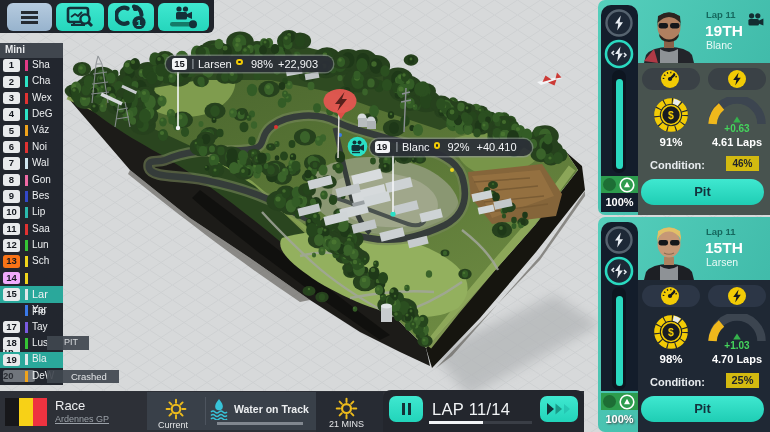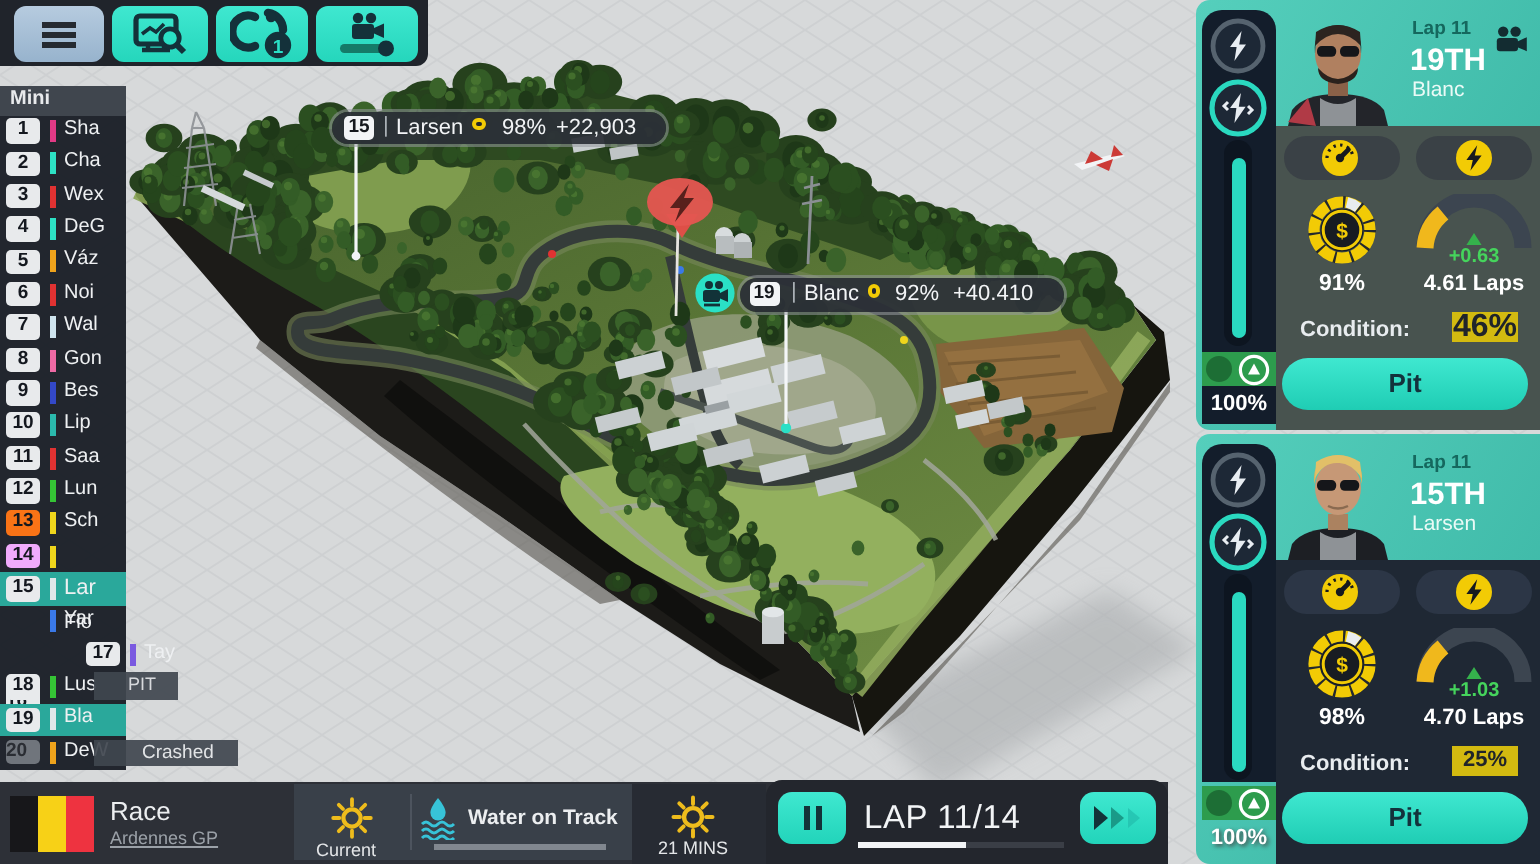--- a/index.html
+++ b/index.html
@@ -1296,40 +1296,40 @@
 <span style="position:absolute;left:25px;top:2.6px;width:3px;height:11px;background:#dfe8ea;"></span>
 <span style="position:absolute;left:32px;top:1.5px;font-size:11px;color:#eef0f2;">Lar</span>
 </div>
 
 <div style="position:absolute;left:0;top:302.8px;width:63px;height:16.3px;">
 <span style="position:absolute;left:3px;top:1.8px;width:17px;height:12.5px;background:#e8eaec;border-radius:2.5px;color:#14181f;font-size:9.5px;font-weight:bold;text-align:left;line-height:12.5px;margin-top:40px;">16</span>
 <span style="position:absolute;left:25px;top:2.6px;width:3px;height:11px;background:#3a79e8;"></span>
 <span style="position:absolute;left:32px;top:1.5px;font-size:10px;color:#eef0f2;">Yar</span>
 </div>
 
-<div style="position:absolute;left:0;top:319.1px;width:63px;height:16.3px;margin-left:40px;">
+<div style="position:absolute;left:0;top:319.1px;width:63px;height:16.3px;">
 <span style="position:absolute;left:3px;top:1.8px;width:17px;height:12.5px;background:#e8eaec;border-radius:2.5px;color:#14181f;font-size:9.5px;font-weight:bold;text-align:center;line-height:12.5px;">17</span>
 <span style="position:absolute;left:25px;top:2.6px;width:3px;height:11px;background:#7a5ae0;"></span>
 <span style="position:absolute;left:32px;top:1.5px;font-size:10px;color:#eef0f2;">Tay</span>
 </div>
 
 <div style="position:absolute;left:0;top:335.5px;width:63px;height:16.3px;">
 <span style="position:absolute;left:3px;top:1.8px;width:17px;height:12.5px;background:#e8eaec;border-radius:2.5px;color:#14181f;font-size:9.5px;font-weight:bold;text-align:center;line-height:12.5px;">18</span>
 <span style="position:absolute;left:25px;top:2.6px;width:3px;height:11px;background:#35c335;"></span>
 <span style="position:absolute;left:32px;top:1.5px;font-size:10px;color:#eef0f2;">Lus</span>
 </div>
 
 <div style="position:absolute;left:0;top:351.8px;width:63px;height:16.3px;background:#2aa89b;">
 <span style="position:absolute;left:3px;top:1.8px;width:17px;height:12.5px;background:#e8eaec;border-radius:2.5px;color:#14181f;font-size:9.5px;font-weight:bold;text-align:center;line-height:12.5px;">19</span>
 <span style="position:absolute;left:25px;top:2.6px;width:3px;height:11px;background:#dfe8ea;"></span>
 <span style="position:absolute;left:32px;top:1.5px;font-size:10px;color:#eef0f2;">Bla</span>
 </div>
 
 <div style="position:absolute;left:0;top:368.2px;width:63px;height:16.3px;">
-<span style="position:absolute;left:3px;top:1.8px;width:17px;height:12.5px;background:#70757c;border-radius:2.5px;color:#2a2d33;font-size:9.5px;font-weight:bold;text-align:left;line-height:12.5px;">20</span>
+<span style="position:absolute;left:3px;top:1.8px;width:32px;height:12.5px;background:#70757c;border-radius:2.5px;color:#2a2d33;font-size:9.5px;font-weight:bold;text-align:left;line-height:12.5px;">20</span>
 <span style="position:absolute;left:25px;top:2.6px;width:3px;height:11px;background:#efa31c;"></span>
 <span style="position:absolute;left:32px;top:1.5px;font-size:10px;color:#eef0f2;">DeW</span>
 </div>
 
 <div style="position:absolute;left:47px;top:336px;width:42px;height:13.5px;background:rgba(64,70,79,0.92);color:#d8dadd;font-size:9px;line-height:13.5px;"><span style="margin-left:17px;">PIT</span></div>
 
 <div style="position:absolute;left:47px;top:369.5px;width:72px;height:13.5px;background:rgba(64,70,79,0.92);color:#e2e4e6;font-size:9.5px;line-height:13.5px;"><span style="margin-left:24px;">Crashed</span></div>
 
 <div style="position:absolute;left:598px;top:0px;width:172px;height:215px;background:linear-gradient(120deg,#55cfbc,#38b3a2);border-radius:7px 0 0 7px;"></div>
 
@@ -1393,21 +1393,21 @@
 <path d="M4.5 27 A 24.5 24.5 0 0 1 13.5 9.5" fill="none" stroke="#f0b81c" stroke-width="8.5"></path>
 <path d="M29 19.5 L32.8 25.5 L25.2 25.5 Z" fill="#35b24c"></path>
 </svg>
 
 <div style="position:absolute;left:708px;top:122.5px;width:58px;text-align:center;font-size:10px;font-weight:bold;color:#45d45c;">+0.63</div>
 
 <div style="position:absolute;left:704px;top:136px;width:66px;text-align:center;font-size:11px;font-weight:bold;color:#fff;">4.61 Laps</div>
 
 <div style="position:absolute;left:650px;top:159px;font-size:11px;font-weight:bold;color:#e8ecef;">Condition:</div>
 
-<div style="position:absolute;left:726px;top:156px;width:33px;height:15px;background:#d3ba10;color:#20242a;font-size:16px;font-weight:bold;text-align:center;line-height:15px;">46%</div>
+<div style="position:absolute;left:726px;top:156px;width:33px;height:15px;background:#d3ba10;color:#20242a;font-size:10px;font-weight:bold;text-align:center;line-height:15px;">46%</div>
 
 <div style="position:absolute;left:641px;top:179px;width:123px;height:26px;background:linear-gradient(#3fe8d0,#1fcdb4);border-radius:13px;color:#13323c;font-size:13px;font-weight:bold;text-align:center;line-height:26px;">Pit</div>
 
 <div style="position:absolute;left:601px;top:5px;width:37px;height:171px;background:#131d2b;border-radius:10px 10px 0 0;"></div>
 
 <svg style="position:absolute;left:604px;top:8px" width="30" height="30" viewBox="0 0 30 30">
 <circle cx="15" cy="15" r="12.5" fill="#1d2836" stroke="#56636f" stroke-width="2.4"></circle>
 <path d="M16.8 7.5 L11 15.5 L14.3 15.5 L13.2 22.5 L19 14.2 L15.6 14.2 Z" fill="#e8edf2"></path>
 </svg>
 

